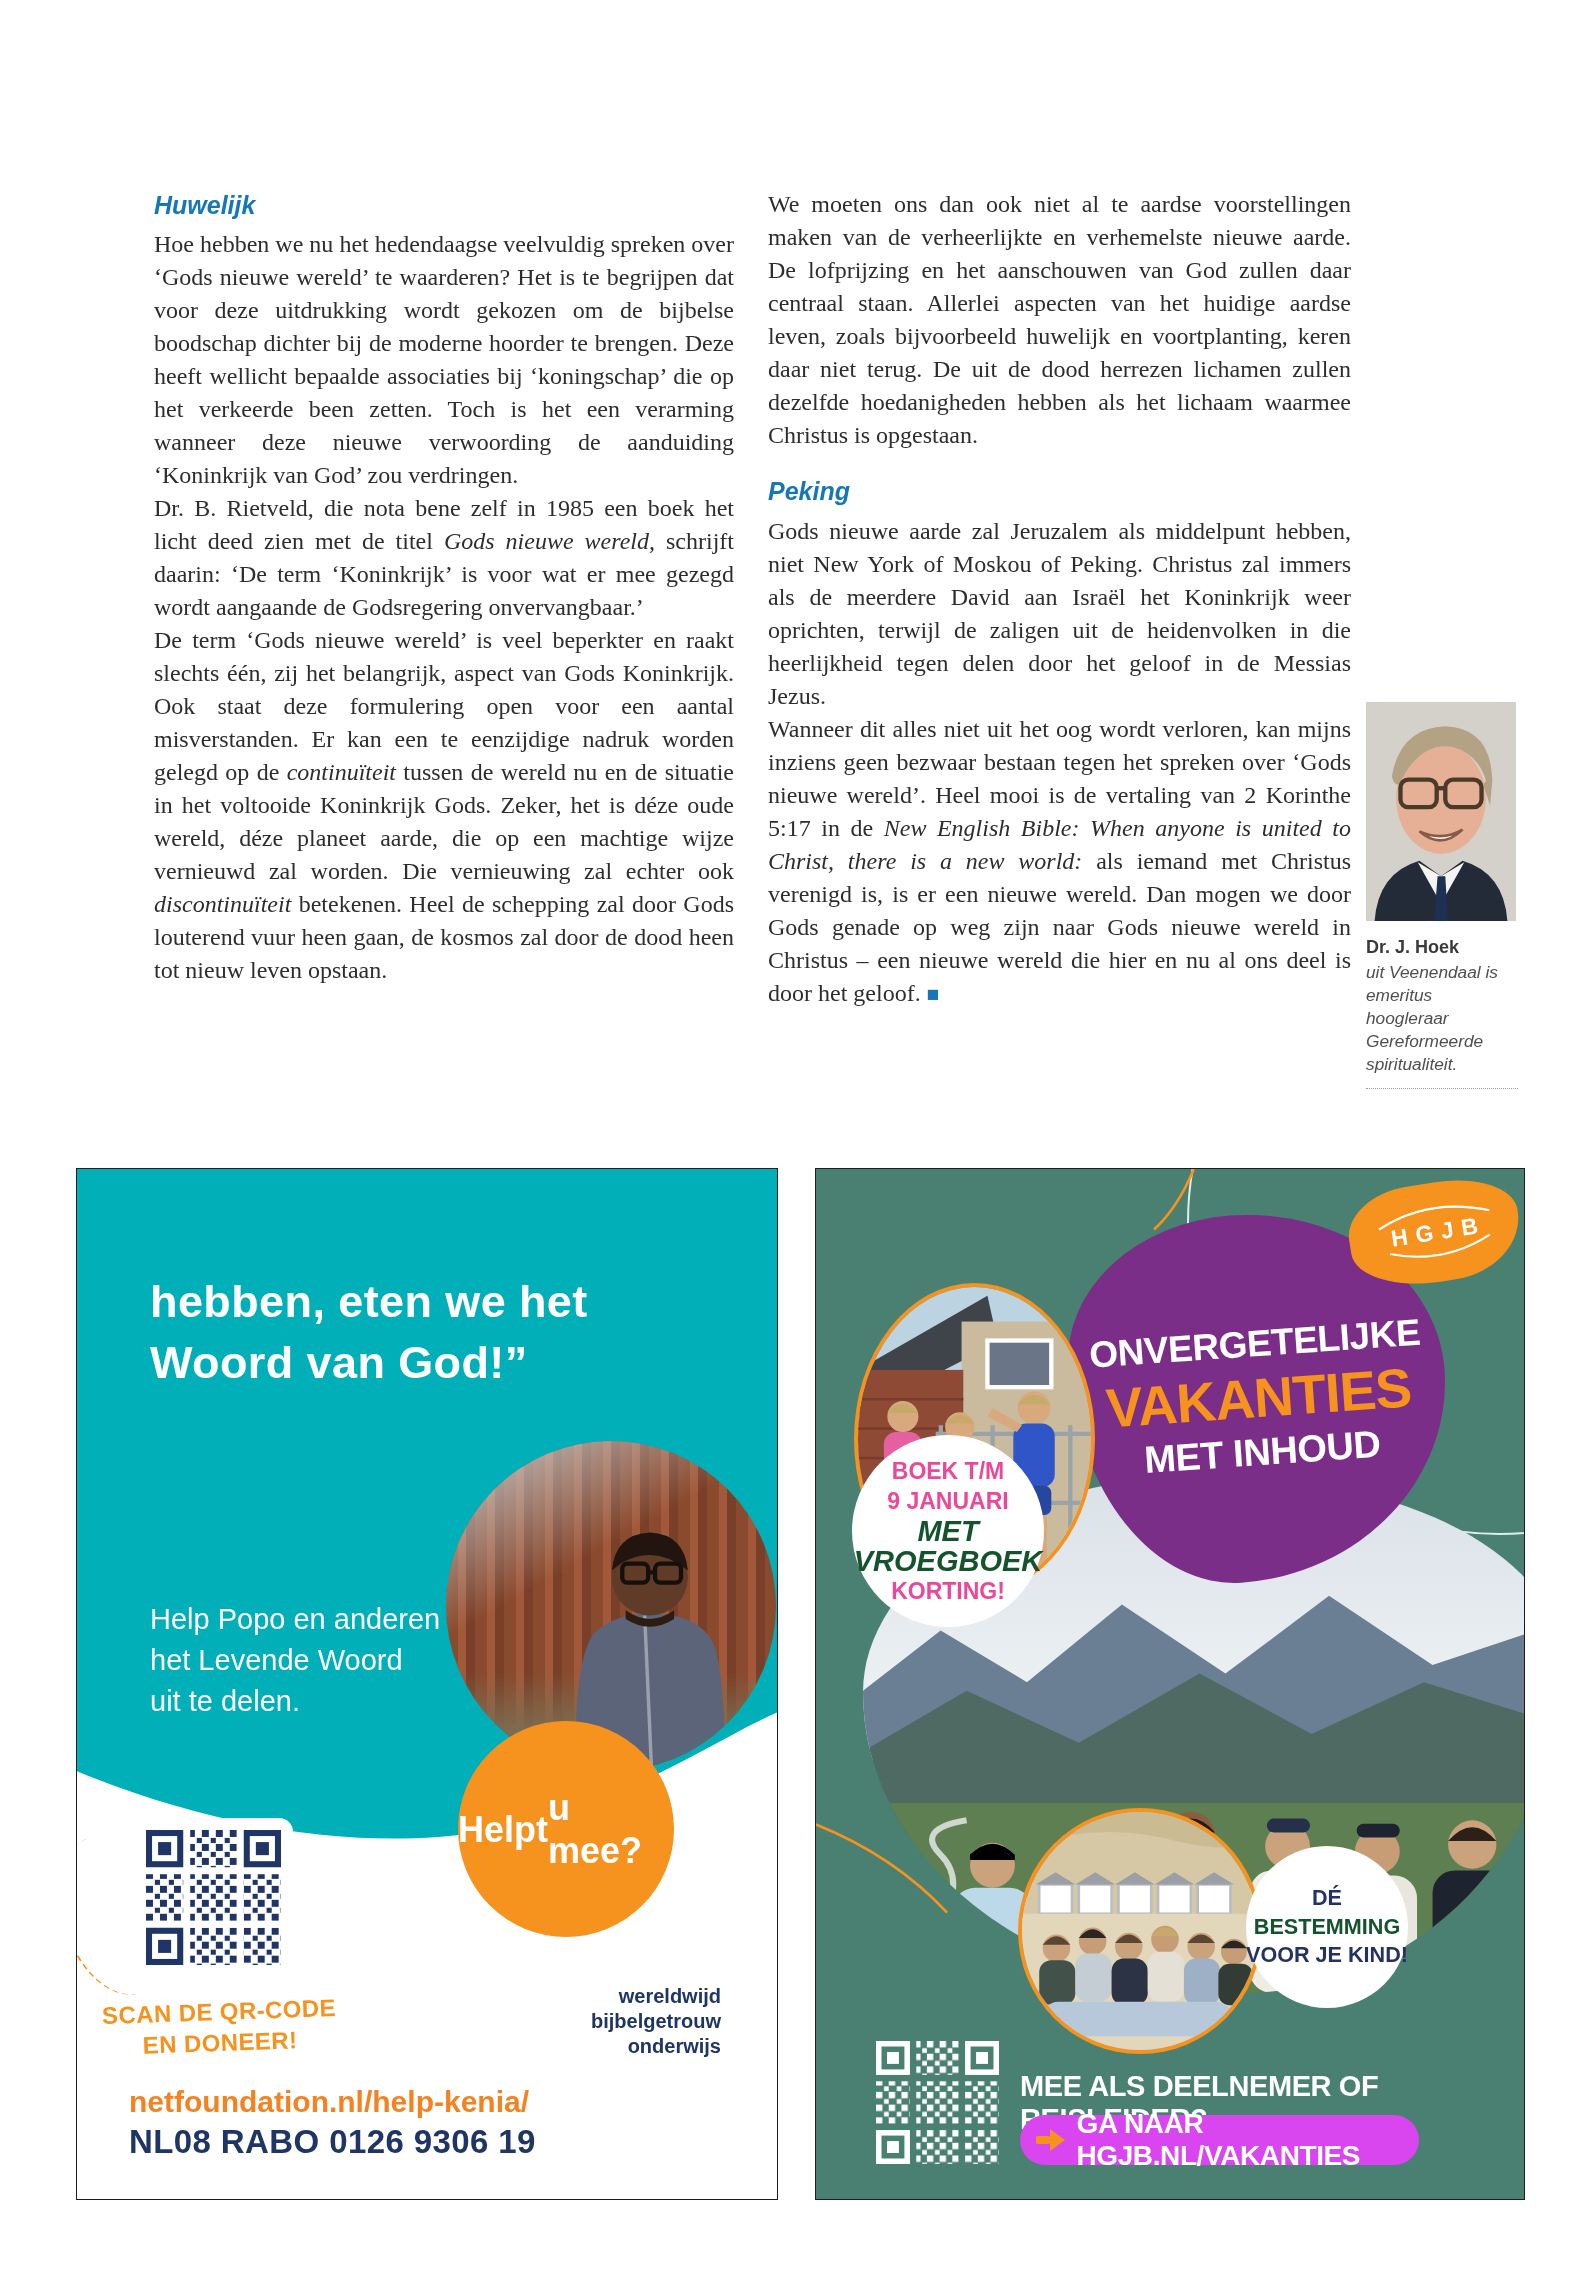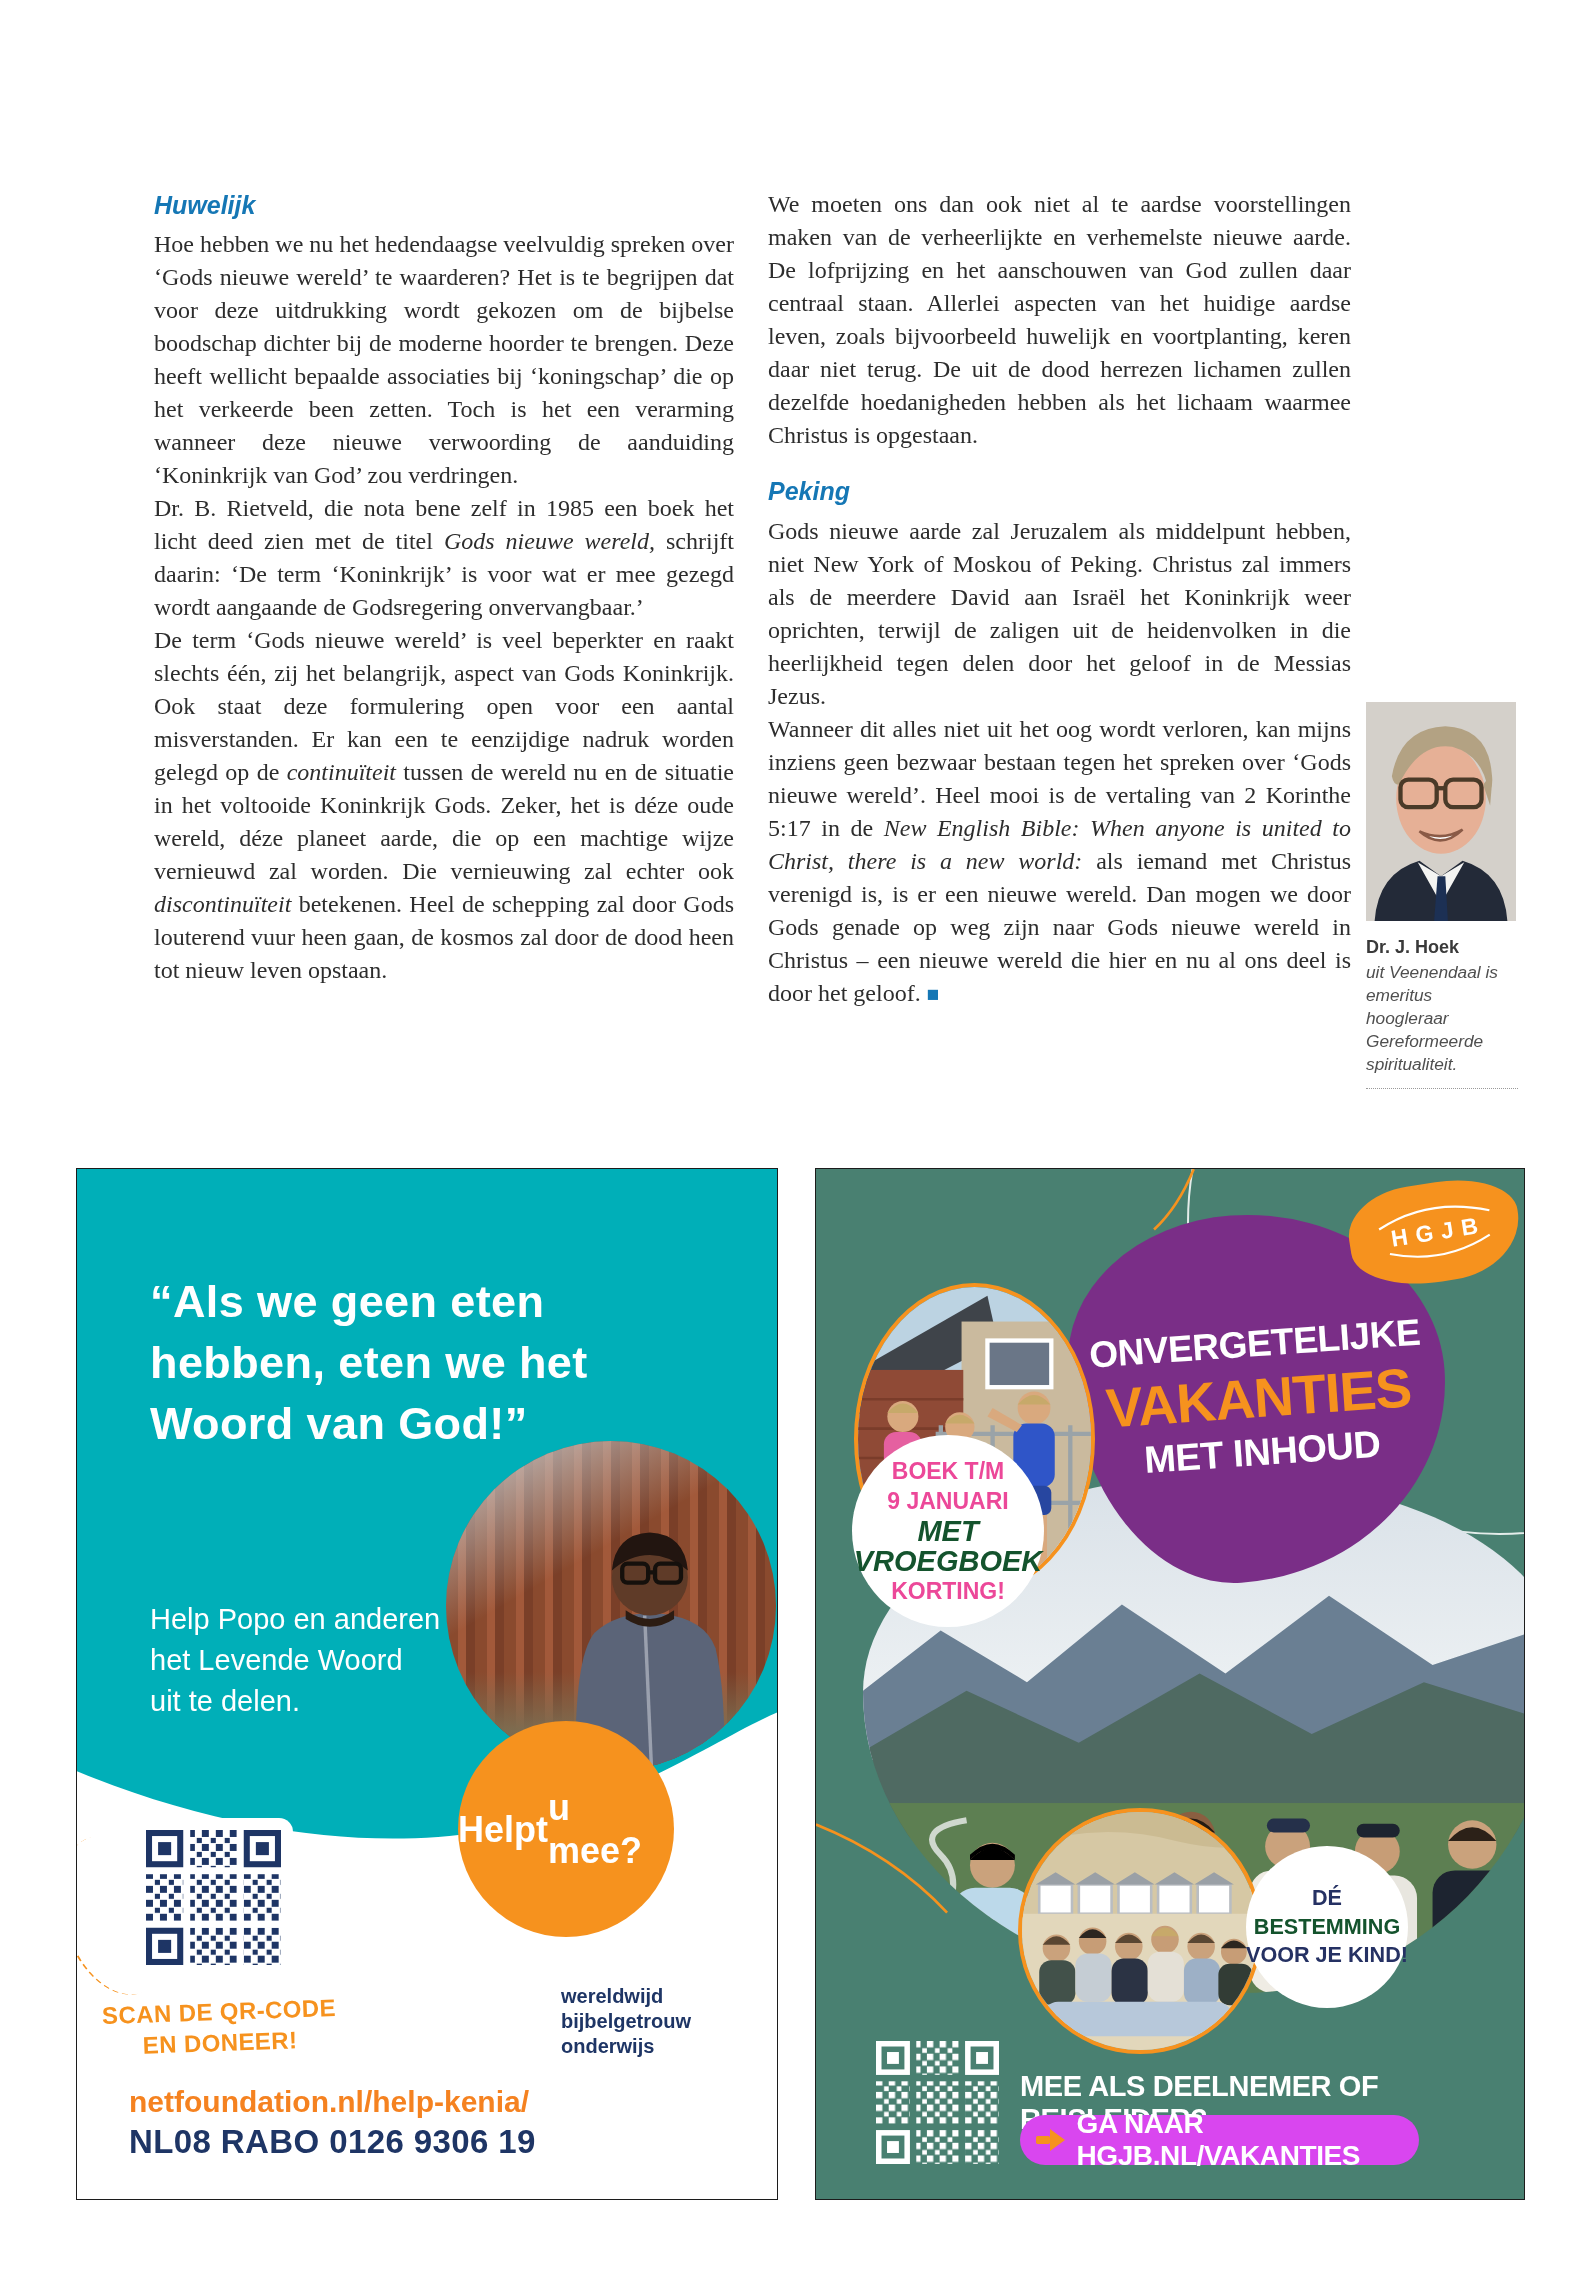--- a/index.html
+++ b/index.html
@@ -41,21 +41,21 @@
      border-radius:14px;padding:12px;box-sizing:border-box;z-index:3;}
   .dash-arc{position:absolute;left:-14px;top:664px;width:104px;height:164px;border-radius:50%;
      border-left:2.6px dashed #f6921e;transform:rotate(-18deg);z-index:2;}
   .scan-block{position:absolute;left:0px;top:827px;width:285px;text-align:center;
      transform:rotate(-2deg);z-index:3;}
   .scan-line{font-size:24px;line-height:31px;font-weight:bold;color:#f6921e;letter-spacing:0.4px;}
   .netlogo{position:absolute;left:395px;top:781px;width:216px;height:104px;z-index:3;}
   .netlogo .word{position:absolute;left:0;top:-5.2px;font-size:90px;font-weight:bold;
      color:#1e3565;letter-spacing:-3.5px;}
   .netlogo svg{position:absolute;left:0;top:0;}
-  .net-tagline{position:absolute;left:484px;top:815px;width:148px;z-index:3;}
+  .net-tagline{position:absolute;left:496px;top:815px;width:148px;text-align:right;z-index:3;}
   .tag-line{font-size:20px;line-height:25px;color:#1e3565;font-weight:bold;}
   .net-url{position:absolute;left:52px;top:916px;font-size:30px;font-weight:bold;color:#f58220;z-index:3;}
   .net-iban{position:absolute;left:52px;top:954px;font-size:33px;font-weight:bold;color:#1e3565;z-index:3;
      letter-spacing:0.4px;}
   
   .ad-hgjb{left:815px;width:708px;background:#498071;}
   .arc-white{position:absolute;left:371px;top:-259px;width:621px;height:621px;border-radius:50%;
      border:2.6px solid rgba(255,255,255,0.85);z-index:1;}
   .deco-arcs{position:absolute;inset:0;z-index:3;pointer-events:none;}
   .big-photo{position:absolute;left:47px;top:306px;width:699px;height:518px;overflow:hidden;z-index:2;
@@ -134,21 +134,20 @@
     <div class="author-name">Dr. J. Hoek</div>
     <div class="author-desc">uit Veenendaal is emeritus hoogleraar Gereformeerde spiritualiteit.</div>
   </aside>
 
   <section class="ad ad-net">
     <svg class="wave" viewBox="0 0 811 574" preserveAspectRatio="none">
       <path d="M0 78 C150 140 320 172 470 148 C630 122 740 40 811 10 L811 574 L0 574 Z" fill="#ffffff"></path>
     </svg>
 
     <div class="abs" style="left:73px;top:102px;z-index:3;">
-      <div class="q-line">“Als we geen eten</div>
       <div class="q-line">hebben, eten we het</div>
       <div class="q-line">Woord van God!”</div>
     </div>
 
     <div class="abs" style="left:73px;top:430px;z-index:3;">
       <div class="sub-line">Help Popo en anderen</div>
       <div class="sub-line">het Levende Woord</div>
       <div class="sub-line">uit te delen.</div>
     </div>
 

